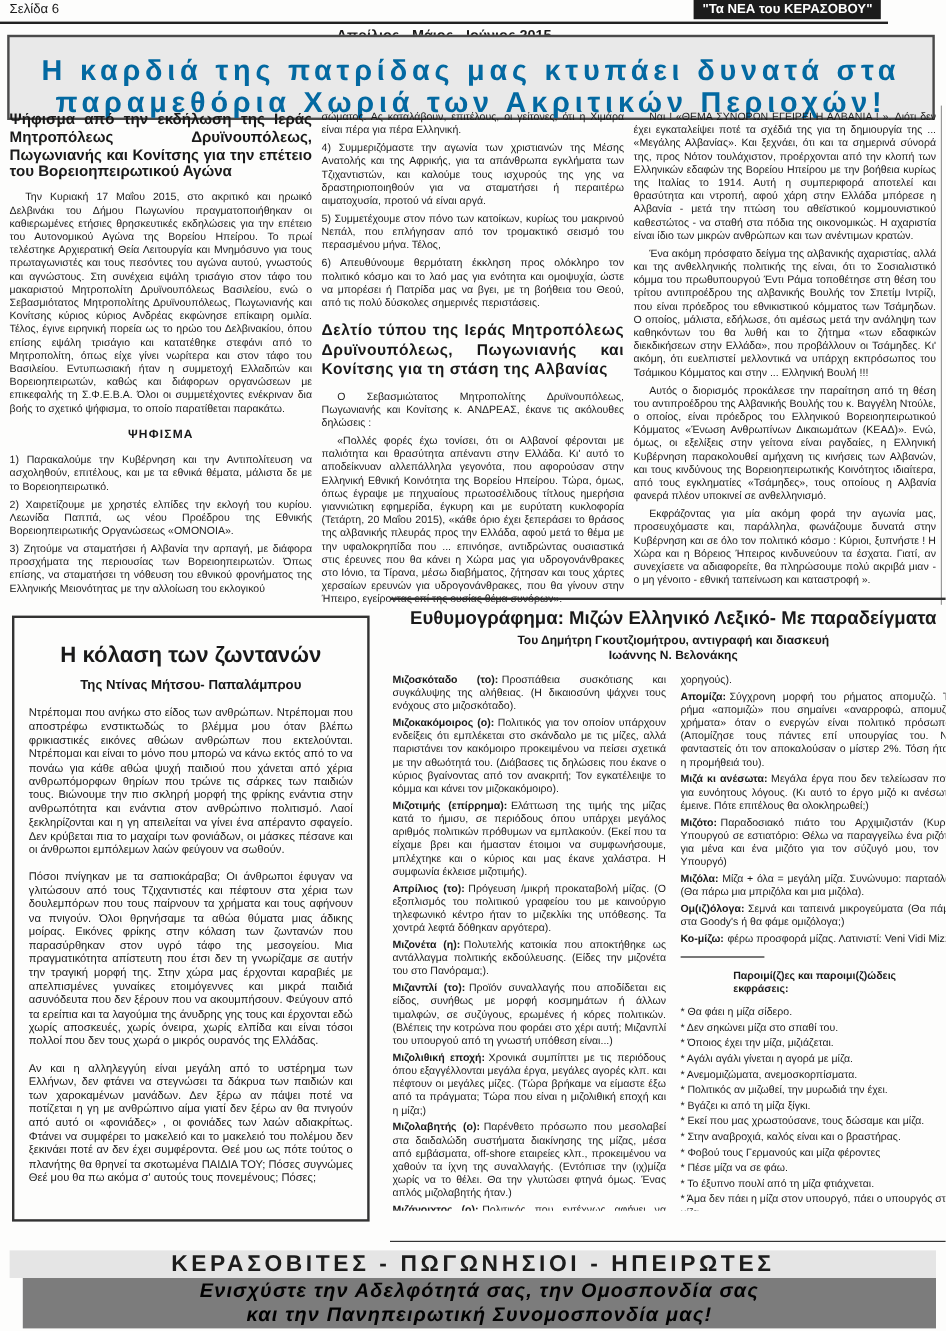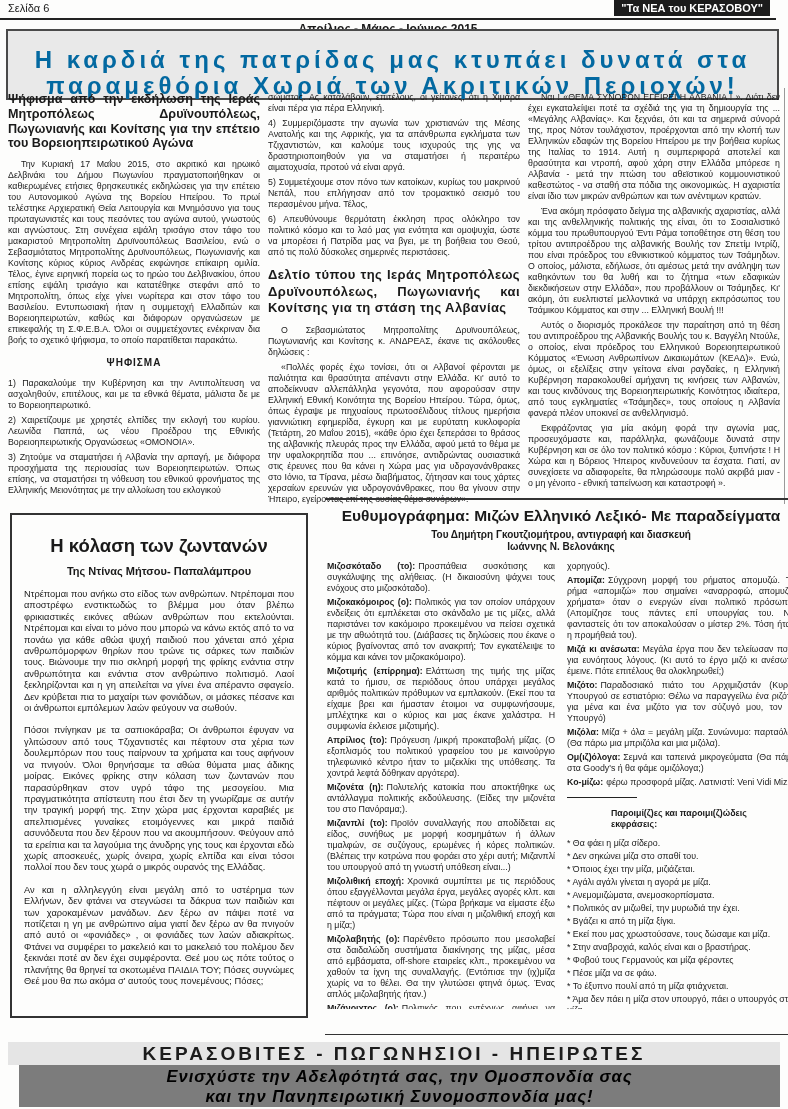--- a/index.html
+++ b/index.html
@@ -1,19 +1,19 @@
 <!DOCTYPE html>
 <html><head>
 <meta charset="utf-8">
 <style>
   html,body{margin:0;padding:0;}
   body{width:788px;height:1109px;position:relative;background:#fdfdfc;color:#1a1a1a;
        font-family:"Liberation Sans", sans-serif;overflow:hidden;}
   
-  .pagehead{position:absolute;left:0;top:0;width:740px;height:18px;border-bottom:2px solid #222;padding-left:36px;}
+  .pagehead{position:absolute;left:0;top:0;width:740px;height:18px;border-bottom:2px solid #222;}
   .pg-label{position:absolute;left:8px;top:2px;font-size:11px;}
   .pg-date{position:absolute;left:0;right:0;top:1px;text-align:center;font-size:12px;font-weight:bold;margin-top:21px;}
   .masthead{position:absolute;right:6px;top:0px;background:#1c1c1c;color:#fff;font-size:11px;
             font-weight:bold;padding:2px 7px;}
   
   .headline{position:absolute;left:6px;top:29px;width:769px;height:51px;background:#e9e9e9;
             border:2px solid #4a4a4a;text-align:center;font-weight:bold;font-size:24px;
             letter-spacing:4px;line-height:26px;padding-top:16px;color:#0369a1;}
   
   .col{position:absolute;top:92px;width:252px;height:412px;overflow:hidden;font-size:8.8px;

